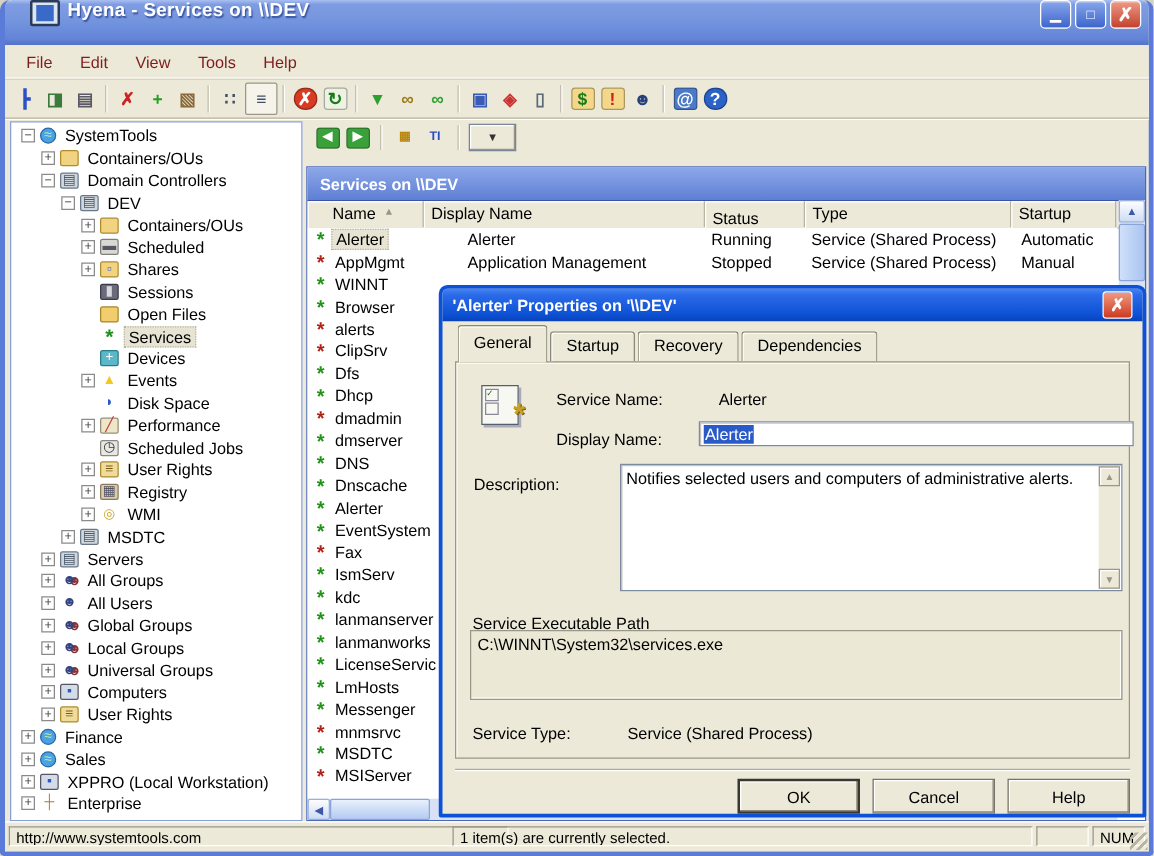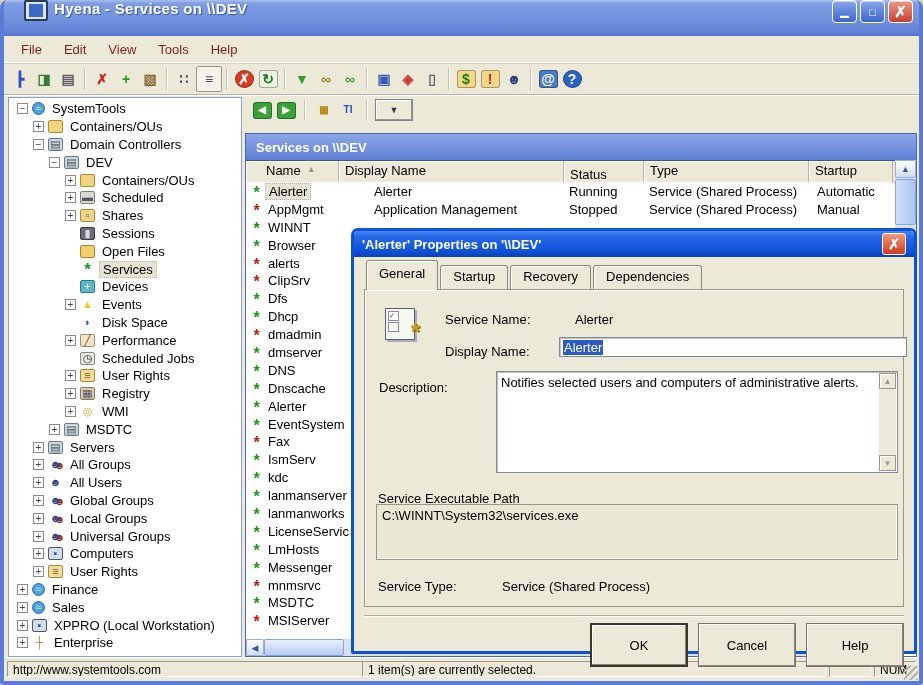--- a/index.html
+++ b/index.html
@@ -118,21 +118,21 @@
   .desc-scroll{position:absolute;top:1px;right:1px;bottom:1px;width:17px;background:#ece9d8;}
   .dbtn{width:17px;height:16px;background:#ece9d8;border:1px solid #9a9688;
     box-shadow:inset 1px 1px 0 #fff;color:#9a9688;font-size:8px;display:flex;align-items:center;
     justify-content:center;box-sizing:border-box;}
   .dbtn.bottom{position:absolute;bottom:0;}
   .dlg-execlabel{position:absolute;left:24px;top:260px;}
   .dlg-execbox{position:absolute;left:22px;top:273px;width:522px;height:56px;background:#ebe8d6;
     border:1px solid #9a9688;box-shadow:inset -1px -1px 0 #fff;padding:3px 5px;box-sizing:border-box;}
   .dlg-sep{position:absolute;left:10px;right:10px;top:384px;height:0;border-top:1px solid #b0ac9c;
     border-bottom:1px solid #fff;}
-  .dlg-btn{position:absolute;top:392px;width:98px;height:44px;background:#ece9d8;border:1px solid #77736a;
+  .dlg-btn{position:absolute;top:392px;width:98px;height:28px;background:#ece9d8;border:1px solid #77736a;
     box-shadow:inset -1px -1px 0 #8a8678, inset 1px 1px 0 #fff;display:flex;align-items:center;
     justify-content:center;box-sizing:border-box;}
   .dlg-btn.default{border:2px solid #3a382e;}
   .dlg-btn.ok{left:236px;} .dlg-btn.cancel{left:344px;} .dlg-btn.help{left:452px;}
 
   
   .statusbar{position:absolute;left:0;right:0;bottom:0;height:23px;background:#ece9d8;border-top:1px solid #fff;}
   .sb-sec{position:absolute;top:3px;height:16px;border:1px solid;border-color:#9a9688 #fff #fff #9a9688;
     padding:1px 5px 0;font-size:12px;box-sizing:border-box;white-space:nowrap;overflow:hidden;}
   .sb-url{left:3px;width:400px;} .sb-msg{left:358px;width:464px;} .sb-blank{left:825px;width:42px;}

